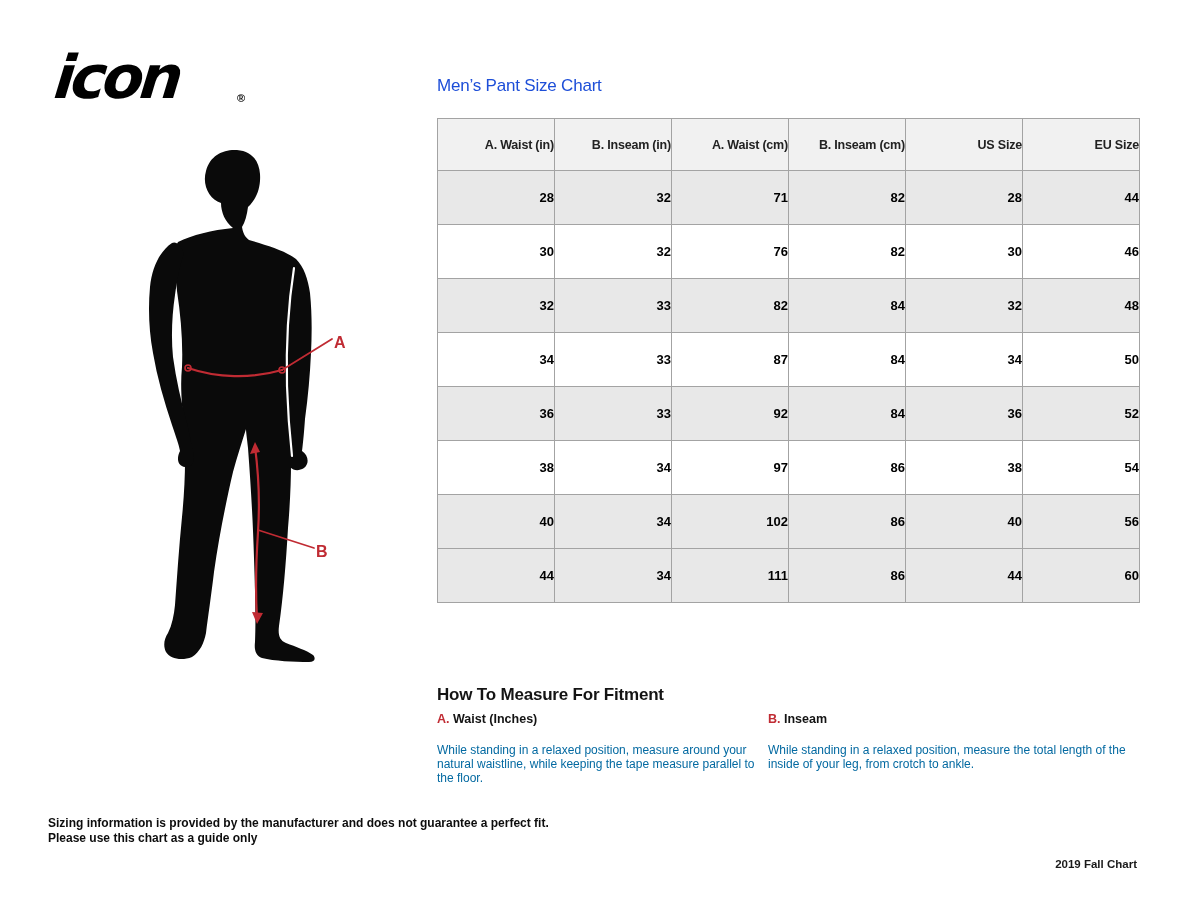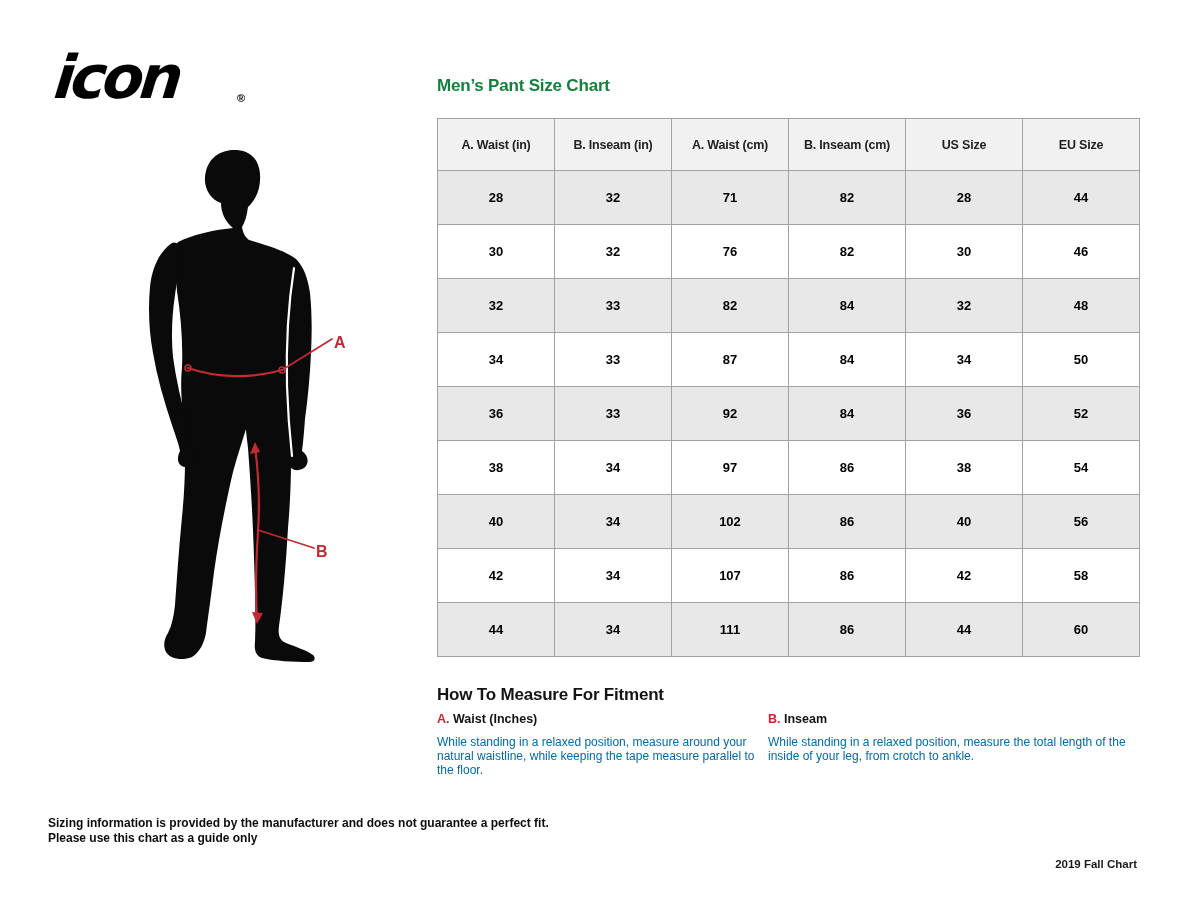--- a/index.html
+++ b/index.html
@@ -17,36 +17,36 @@
   
   .figure-wrap{position:absolute;left:145px;top:146px;width:212px;height:530px;}
   .silhouette{fill:#0a0a0a;}
   .gapline{fill:none;stroke:#ffffff;stroke-width:2.2;stroke-linecap:round;}
   .redline{fill:none;stroke:#c02b33;stroke-width:2.2;stroke-linecap:round;}
   .redthin{fill:none;stroke:#c02b33;stroke-width:1.8;stroke-linecap:round;}
   .redfill{fill:#c02b33;}
   .redcircle{fill:none;stroke:#c02b33;stroke-width:1.6;}
   .marker-label{font-family:"Liberation Sans", sans-serif;font-weight:bold;font-size:16px;fill:#c02b33;}
   
-  .chart-title{position:absolute;left:437px;top:76px;font-size:17px;font-weight:bold;color:#15803d;letter-spacing:-0.2px;}
+  .chart-title{position:absolute;left:437px;top:76px;font-size:17px;font-weight:normal;color:#1d4ed8;letter-spacing:-0.2px;}
   .howto-title{position:absolute;left:437px;top:685px;font-size:17px;font-weight:bold;color:#141414;letter-spacing:-0.2px;}
   
   .table-wrap{position:absolute;left:437px;top:118px;width:703px;}
   table.size{border-collapse:collapse;table-layout:fixed;width:703px;}
   table.size th, table.size td{
-    border:1px solid #a3a3a3;text-align:center;vertical-align:middle;padding:0;
+    border:1px solid #a3a3a3;text-align:right;vertical-align:middle;padding:0;
   }
   table.size th{height:51px;font-size:12.5px;font-weight:bold;color:#222;background:#f1f1f1;letter-spacing:-0.2px;}
   table.size td{height:53px;font-size:13px;font-weight:bold;color:#000000;background:#ffffff;}
   table.size tr.odd td{background:#e8e8e8;}
   
   .measure-item{position:absolute;top:712px;}
   .measure-item.item-a{left:437px;width:318px;}
   .measure-item.item-b{left:768px;width:372px;}
-  .measure-label{font-size:12.5px;font-weight:bold;color:#141414;margin-bottom:10px;}
+  .measure-label{font-size:12.5px;font-weight:bold;color:#141414;margin-bottom:18px;}
   .measure-label .mark{color:#c02b33;}
   .measure-desc{font-size:12px;line-height:13.8px;color:#0369a1;}
   
   .disclaimer{position:absolute;left:48px;top:816px;font-size:12px;font-weight:bold;line-height:15px;color:#0d0d0d;white-space:pre-line;}
   .edition{position:absolute;right:63px;top:858px;font-size:11.5px;font-weight:bold;color:#1a1a1a;}
 </style>
 </head>
 <body>
 
 <div class="canvas">
@@ -200,28 +200,20 @@
             <td>54</td>
           </tr>
           <tr class="odd">
             <td>40</td>
             <td>34</td>
             <td>102</td>
             <td>86</td>
             <td>40</td>
             <td>56</td>
           </tr>
-          <tr class="even">
-            <td>42</td>
-            <td>34</td>
-            <td>107</td>
-            <td>86</td>
-            <td>42</td>
-            <td>58</td>
-          </tr>
           <tr class="odd">
             <td>44</td>
             <td>34</td>
             <td>111</td>
             <td>86</td>
             <td>44</td>
             <td>60</td>
           </tr>
         </tbody>
     </table>

